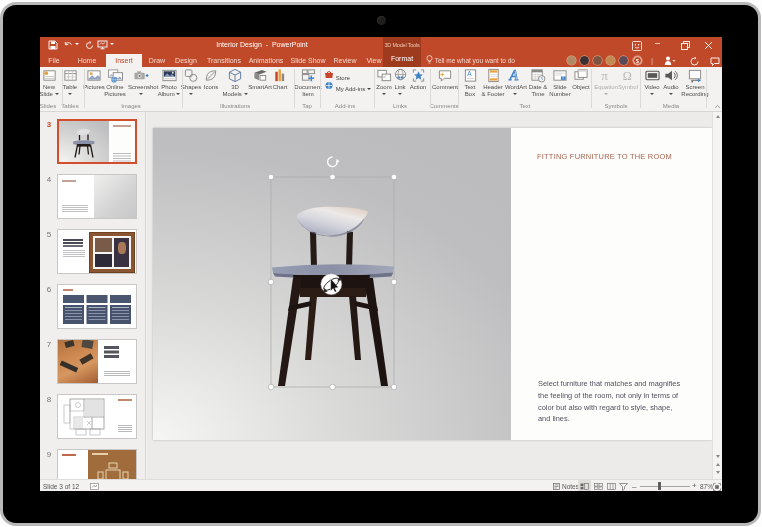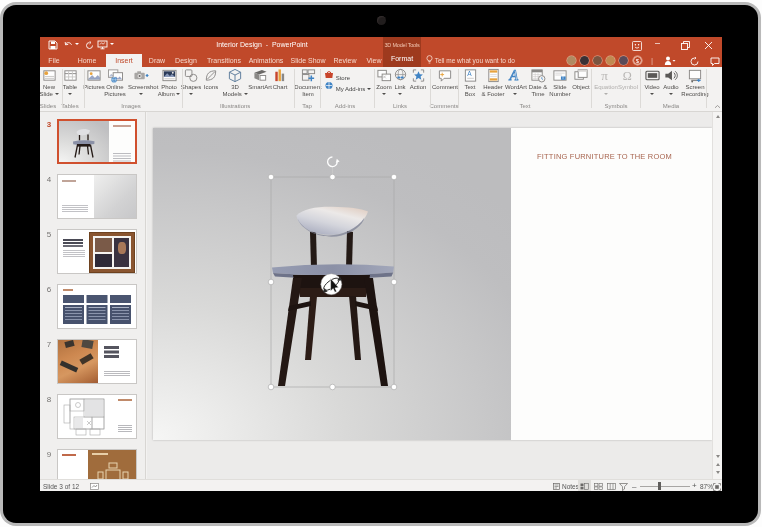--- a/index.html
+++ b/index.html
@@ -461,20 +461,21 @@
                 <circle cx="141" cy="239" r="2.8"></circle>
             </g>
 
             <circle cx="78.3" cy="136.2" r="10.5" fill="#fff" stroke="#9a9a9a" stroke-width="0.5"></circle>
             <ellipse cx="78.3" cy="136.2" rx="9" ry="3.7" transform="rotate(-36 78.3 136.2)" fill="none" stroke="#2a2a2a" stroke-width="0.9"></ellipse>
             <path d="M86.8 128.2 L84.2 132.6 L89.2 132.4 Z" fill="#2a2a2a"></path>
             <path d="M69.8 144.2 L74.6 143.8 L71.6 140 Z" fill="#2a2a2a"></path>
             <path d="M77.6 130.5 L77.6 143 L80.2 140.6 L81.8 144.2 L83.6 143.4 L82 139.9 L85.6 139.5 Z" fill="#111" stroke="#fff" stroke-width="0.5"></path>
           </svg>
           <div id="slidetitle">FITTING FURNITURE TO THE ROOM</div>
+          <div id="slidebody">Select furniture that matches and magnifies<br>the feeling of the room, not only in terms of<br>color but also with regard to style, shape,<br>and lines.</div>
         </div>
       </div>
       <div id="scroll">
         <div class="tri" style="position:absolute;left:2.5px;top:3px;border-left:2.5px solid transparent;border-right:2.5px solid transparent;border-bottom:3.5px solid #8a8886;"></div>
         <div class="tri" style="position:absolute;left:2.5px;top:343px;border-left:2.5px solid transparent;border-right:2.5px solid transparent;border-top:3.5px solid #8a8886;"></div>
         <div class="tri" style="position:absolute;left:2.5px;top:351px;border-left:2.5px solid transparent;border-right:2.5px solid transparent;border-bottom:3.5px solid #8a8886;"></div>
         <div class="tri" style="position:absolute;left:2.5px;top:359px;border-left:2.5px solid transparent;border-right:2.5px solid transparent;border-top:3.5px solid #8a8886;"></div>
       </div>
     </div>
     <div id="status">

